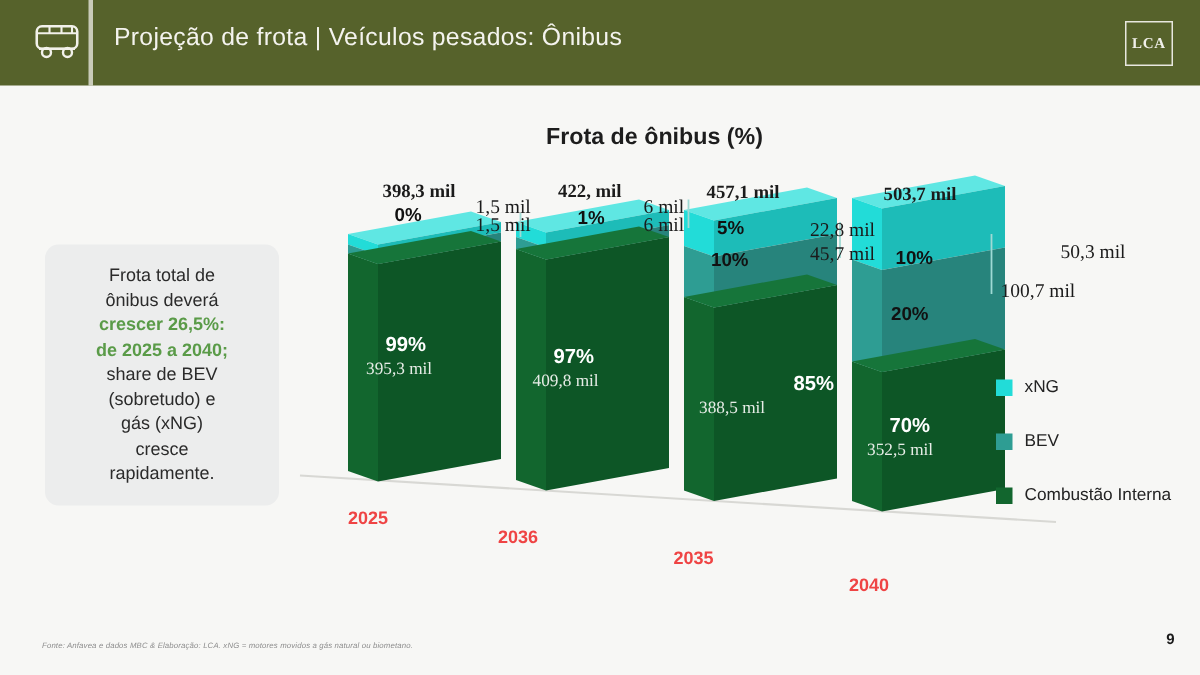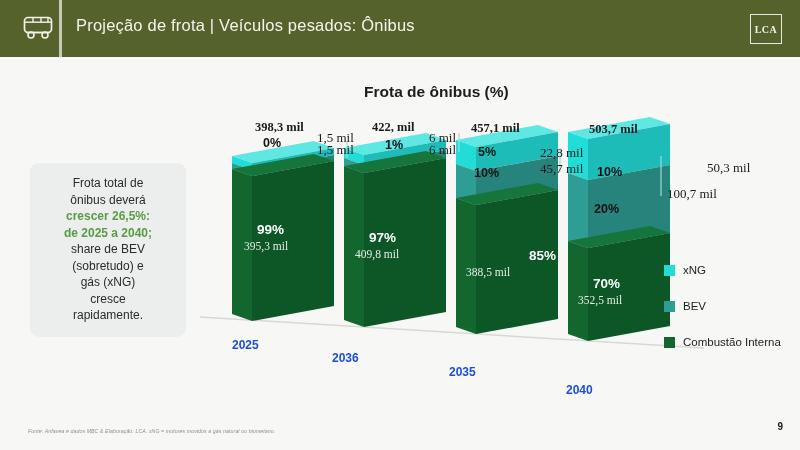--- a/index.html
+++ b/index.html
@@ -46,25 +46,25 @@
   }
   .plot{position:absolute;left:4px;top:0;width:778px;height:450px;}
   .plot svg{position:absolute;left:0;top:0;}
 
   .lbl{position:absolute;white-space:nowrap;}
   .total-lbl{font-family:"Liberation Serif", serif;font-weight:bold;font-size:12.5px;color:#1b1b1b;}
   .side-lbl{font-family:"Liberation Serif", serif;font-size:13px;color:#1b1b1b;}
   .pct-out{font-weight:bold;font-size:12.5px;color:#111;}
   .pct-in{font-weight:bold;font-size:13.5px;color:#ffffff;}
   .val-in{font-family:"Liberation Serif", serif;font-size:11.5px;color:#e6ece6;}
-  .cat-lbl{font-weight:bold;font-size:12px;color:#1d4ed8;}
+  .cat-lbl{font-weight:bold;font-size:12px;color:#ef4444;}
 
   
   .legend{position:absolute;left:664px;top:252px;}
-  .legend-row{display:flex;align-items:center;margin-bottom:24px;margin-top:12px;}
+  .legend-row{display:flex;align-items:center;margin-bottom:24px;}
   .legend-swatch{width:11px;height:11px;margin-right:8px;flex:0 0 auto;}
   .legend-text{font-size:11.5px;color:#232323;white-space:nowrap;}
 
   
   .footnote{
     position:absolute;left:28px;top:428px;
     font-size:5.2px;font-style:italic;color:#8e8e8e;letter-spacing:.1px;white-space:nowrap;
   }
   .pagenum{
     position:absolute;right:17px;top:421px;

